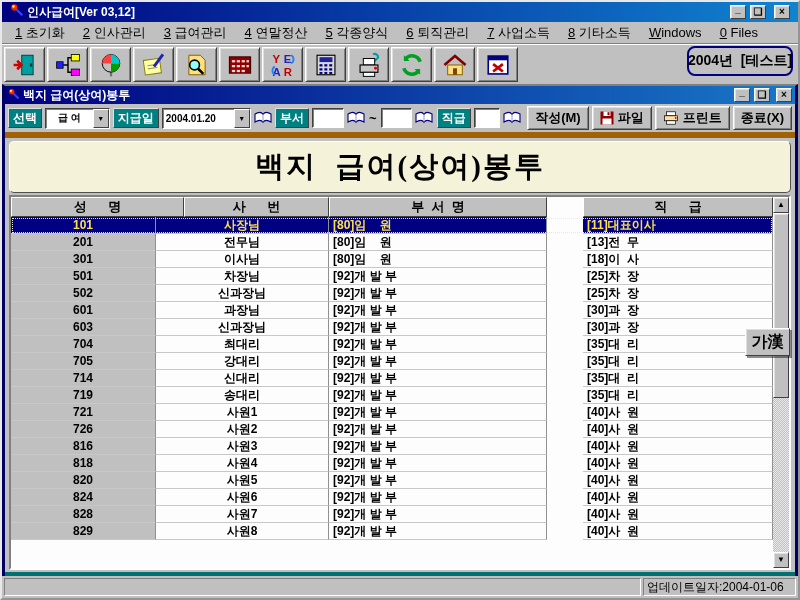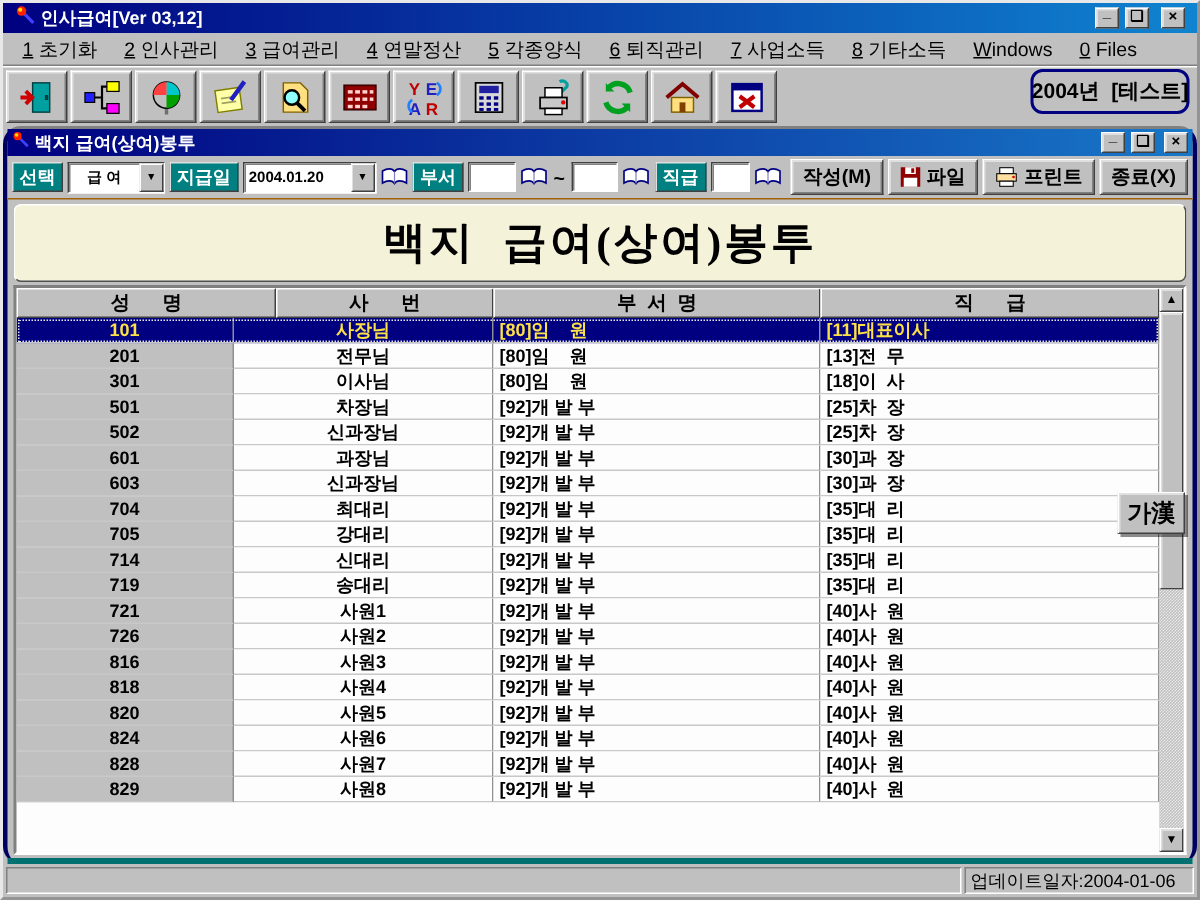--- a/index.html
+++ b/index.html
@@ -52,32 +52,32 @@
   .yearbox {
     position:absolute; top:44px; right:5px; width:106px; height:30px;
     background:#c0c0c0; border:2px solid #000080; border-radius:8px;
     display:flex; align-items:center; justify-content:center;
     font-size:14px; font-weight:bold; white-space:pre;
   }
   
   .mdi {
     flex:1; display:flex; flex-direction:column; background:#c0c0c0;
     border-left:3px solid #000060; border-right:3px solid #000060;
-    border-top:2px solid #808080; position:relative;border-radius:12px;
+    border-top:2px solid #808080; position:relative;
   }
   .win-titlebar {
     height:18px; flex:0 0 18px;
     background:linear-gradient(90deg,#000080,#1878c8);
     display:flex; align-items:center; padding:0 3px; gap:3px;
   }
   .win-titlebar .title { color:#fff; font-size:12px; font-weight:bold; flex:1; white-space:pre; }
   
   .win-toolbar {
     height:42px; flex:0 0 27px; display:flex; align-items:center;
-    padding:2px 3px; gap:3px; background:#c0c0c0; border-bottom:1px solid #a16207;
+    padding:2px 3px; gap:3px; background:#c0c0c0; border-bottom:6px solid #a16207;
   }
   .tag {
     background:#008080; color:#fff; font-weight:bold; font-size:12px;
     padding:3px 4px; line-height:1;
     border:1px solid; border-color:#dfdfdf #404040 #404040 #dfdfdf;
     white-space:pre;
   }
   .combo {
     height:21px; background:#fff; display:flex; align-items:stretch;
     border:1px solid; border-color:#404040 #fff #fff #404040;
@@ -120,21 +120,21 @@
   .grid { flex:1; display:flex; flex-direction:column; background:#fdfdfd; overflow:hidden; }
   .gh { display:flex; height:20px; flex:0 0 20px; }
   .gh-cell {
     background:#c0c0c0; font-size:13px; font-weight:bold;
     border:1px solid; border-color:#fff #404040 #404040 #fff;
     display:flex; align-items:center; justify-content:center; white-space:pre; overflow:hidden;
   }
   .w1 { width:145px; flex:0 0 145px; }
   .w2 { width:173px; flex:0 0 173px; }
   .w3 { width:218px; flex:0 0 218px; }
-  .w4 { flex:1; }
+  .w4 { flex:1;margin-left:36px; }
   .row { display:flex; height:17px; flex:0 0 17px; font-size:12px; font-weight:bold; }
   .cell {
     display:flex; align-items:center; white-space:pre; overflow:hidden;
     border-right:1px solid #909090; border-bottom:1px solid #c8c8c8;
   }
   .c-id { justify-content:center; background:#c0c0c0; }
   .c-name { justify-content:center; background:#fdfdfd; }
   .c-dept, .c-rank { padding-left:4px; background:#fdfdfd; }
   .row.selected .cell { background:#000080; color:#fde047; }
   .row.selected { outline:1px dotted #e8e8e8; outline-offset:-2px; }

